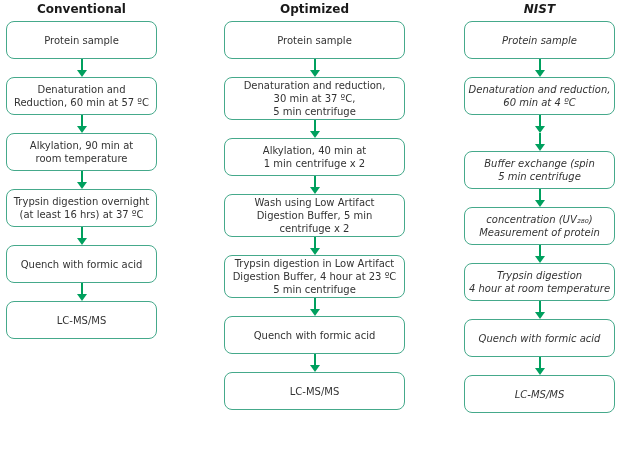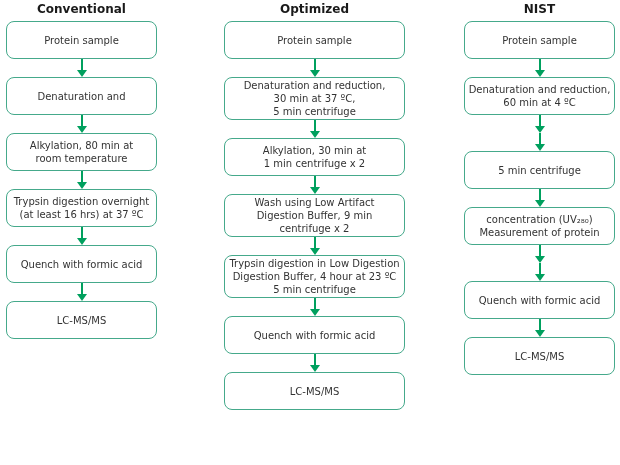--- a/index.html
+++ b/index.html
@@ -14,21 +14,21 @@
     background: #ffffff;
     font-family: "DejaVu Sans", "Liberation Sans", sans-serif;
     overflow: hidden;
   }
   .col {
     position: absolute;
     top: 2px;
   }
   .col-0 { left: 6px;   width: 151px; }
   .col-1 { left: 224px; width: 181px; }
-  .col-2 { left: 464px; width: 151px; }
+  .col-2 { left: 464px; width: 151px; font-style: italic; }
   .col-title {
     margin: 0 0 5px 0;
     height: 14px;
     font-size: 12px;
     font-weight: bold;
     line-height: 14px;
     text-align: center;
     color: var(--title-color, #1a1a1a);
   }
   .stack {
@@ -85,27 +85,28 @@
     <div class="stack">
         <div class="step-box">
           <div class="step-line">Protein sample</div>
         </div>
         <div class="flow-arrow">
           <div class="stem"></div>
           <div class="head"></div>
         </div>
         <div class="step-box">
           <div class="step-line">Denaturation and</div>
-        </div>
-        <div class="flow-arrow">
-          <div class="stem"></div>
-          <div class="head"></div>
-        </div>
-        <div class="step-box">
-          <div class="step-line">Alkylation, 80 min at</div>
+          <div class="step-line">Reduction, 60 min at 57 ºC</div>
+        </div>
+        <div class="flow-arrow">
+          <div class="stem"></div>
+          <div class="head"></div>
+        </div>
+        <div class="step-box">
+          <div class="step-line">Alkylation, 90 min at</div>
           <div class="step-line">room temperature</div>
         </div>
         <div class="flow-arrow">
           <div class="stem"></div>
           <div class="head"></div>
         </div>
         <div class="step-box">
           <div class="step-line">Trypsin digestion overnight</div>
           <div class="step-line">(at least 16 hrs) at 37 ºC</div>
         </div>
@@ -139,38 +140,38 @@
         <div class="step-box">
           <div class="step-line">Denaturation and reduction,</div>
           <div class="step-line">30 min at 37 ºC,</div>
           <div class="step-line">5 min centrifuge</div>
         </div>
         <div class="flow-arrow">
           <div class="stem"></div>
           <div class="head"></div>
         </div>
         <div class="step-box">
-          <div class="step-line">Alkylation, 30 min at</div>
+          <div class="step-line">Alkylation, 40 min at</div>
           <div class="step-line">1 min centrifuge x 2</div>
         </div>
         <div class="flow-arrow">
           <div class="stem"></div>
           <div class="head"></div>
         </div>
         <div class="step-box">
           <div class="step-line">Wash using Low Artifact</div>
-          <div class="step-line">Digestion Buffer, 9 min</div>
+          <div class="step-line">Digestion Buffer, 5 min</div>
           <div class="step-line">centrifuge x 2</div>
         </div>
         <div class="flow-arrow">
           <div class="stem"></div>
           <div class="head"></div>
         </div>
         <div class="step-box">
-          <div class="step-line">Trypsin digestion in Low Digestion</div>
+          <div class="step-line">Trypsin digestion in Low Artifact</div>
           <div class="step-line">Digestion Buffer, 4 hour at 23 ºC</div>
           <div class="step-line">5 min centrifuge</div>
         </div>
         <div class="flow-arrow">
           <div class="stem"></div>
           <div class="head"></div>
         </div>
         <div class="step-box">
           <div class="step-line">Quench with formic acid</div>
         </div>
@@ -200,34 +201,39 @@
         </div>
         <div class="flow-arrow">
           <div class="stem"></div>
           <div class="head"></div>
         </div>
         <div class="flow-arrow">
           <div class="stem"></div>
           <div class="head"></div>
         </div>
         <div class="step-box">
+          <div class="step-line">Buffer exchange (spin</div>
           <div class="step-line">5 min centrifuge</div>
         </div>
         <div class="flow-arrow">
           <div class="stem"></div>
           <div class="head"></div>
         </div>
         <div class="step-box">
           <div class="step-line">concentration (UV₂₈₀)</div>
           <div class="step-line">Measurement of protein</div>
         </div>
         <div class="flow-arrow">
           <div class="stem"></div>
           <div class="head"></div>
         </div>
+        <div class="step-box">
+          <div class="step-line">Trypsin digestion</div>
+          <div class="step-line">4 hour at room temperature</div>
+        </div>
         <div class="flow-arrow">
           <div class="stem"></div>
           <div class="head"></div>
         </div>
         <div class="step-box">
           <div class="step-line">Quench with formic acid</div>
         </div>
         <div class="flow-arrow">
           <div class="stem"></div>
           <div class="head"></div>

